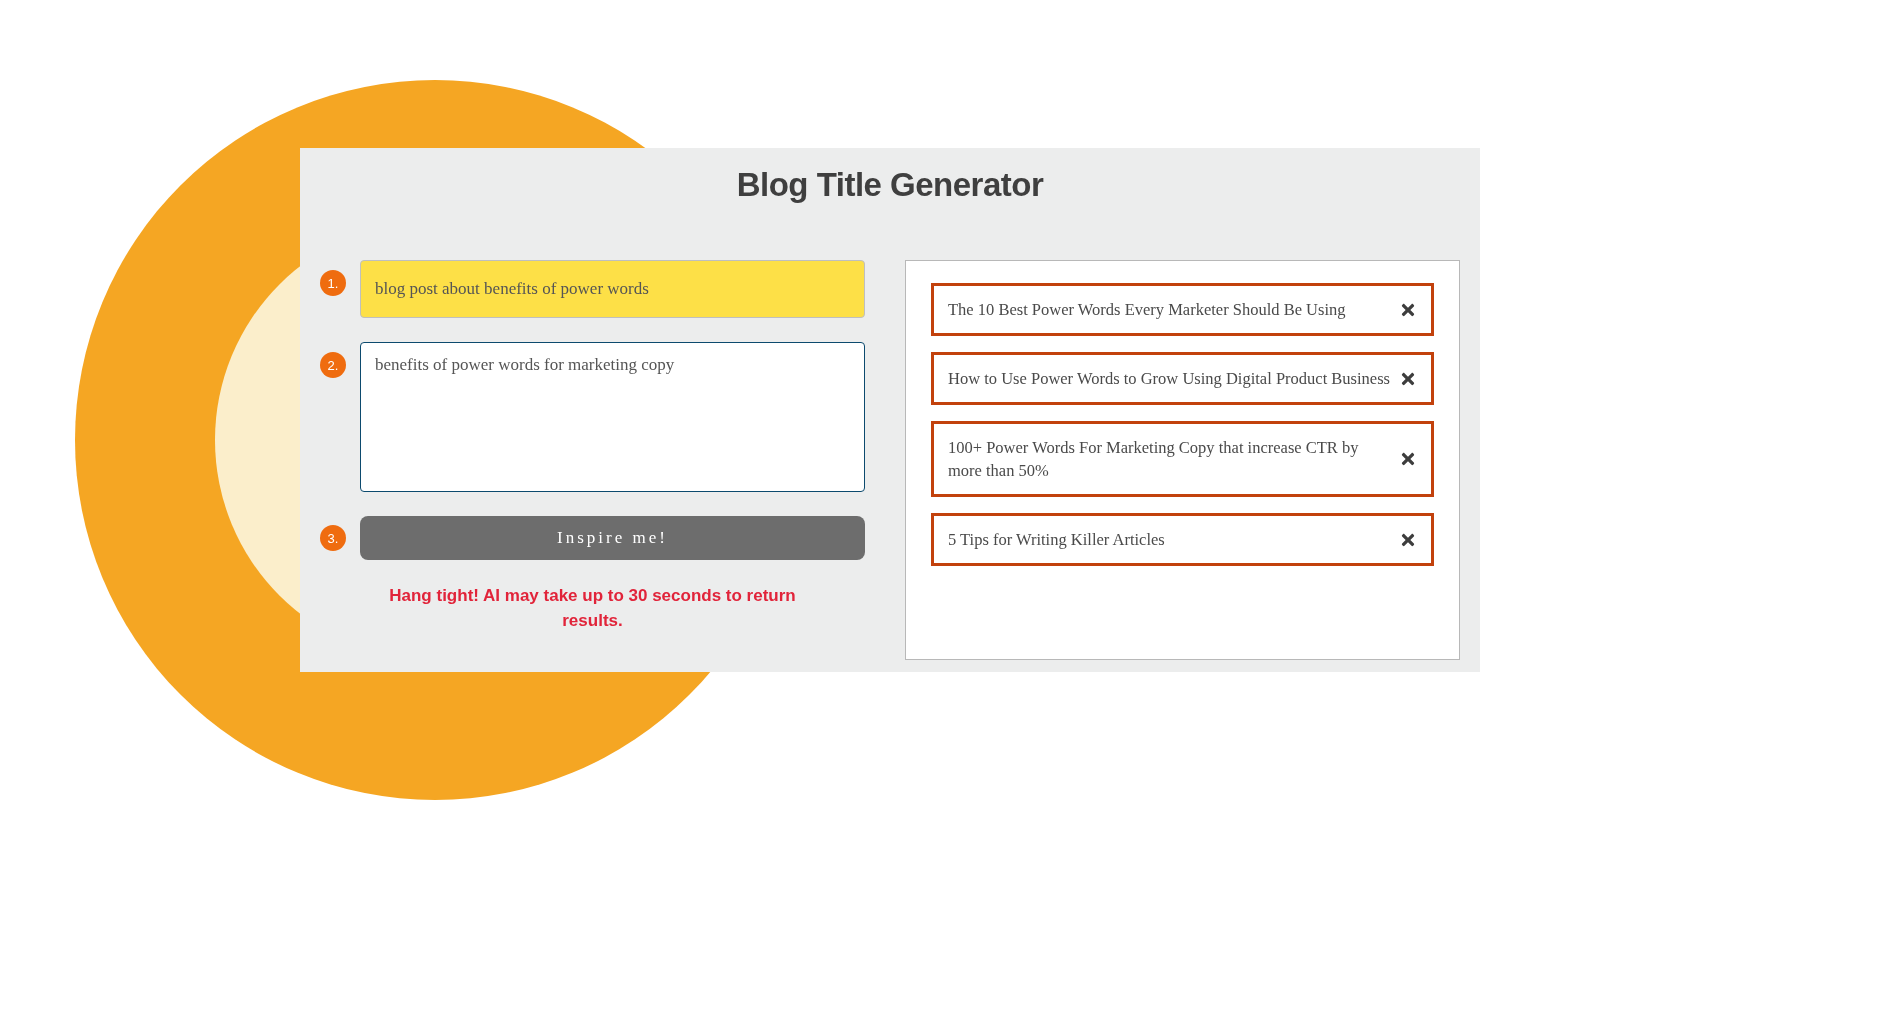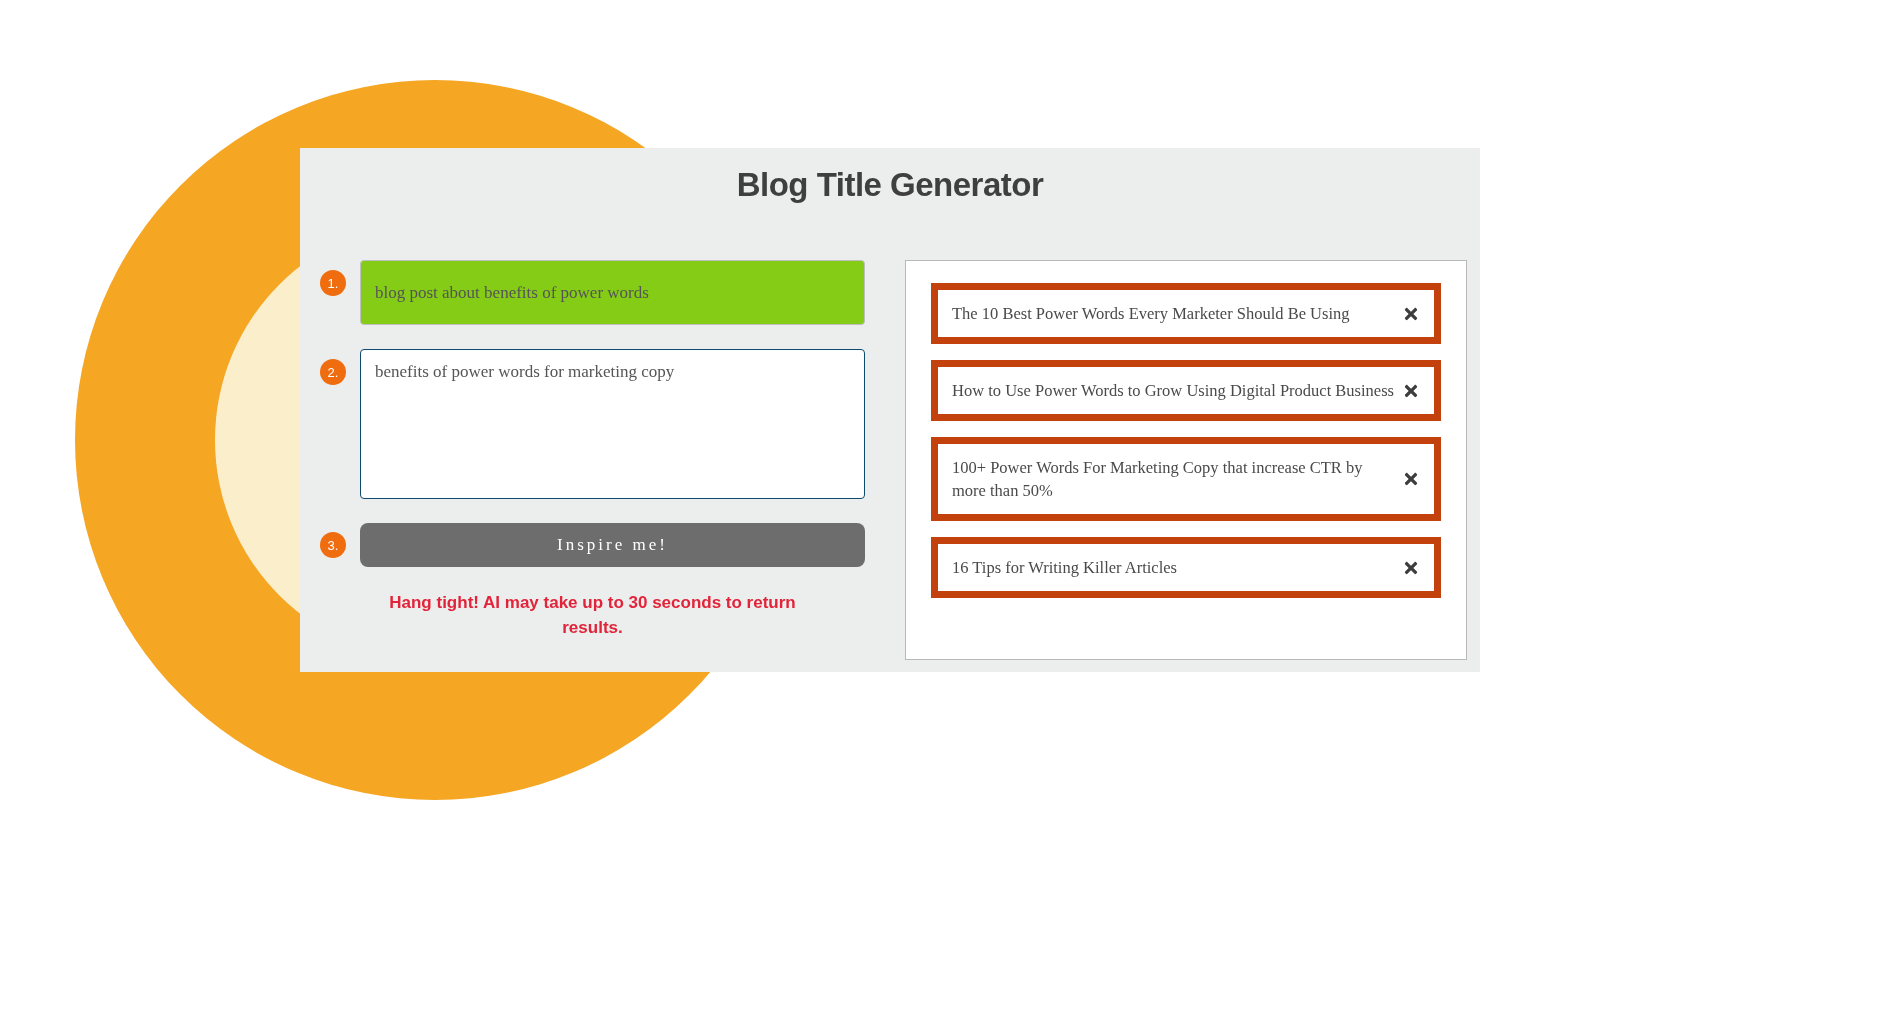--- a/index.html
+++ b/index.html
@@ -82,24 +82,24 @@
     font-size: 13px;
     display: flex;
     align-items: center;
     justify-content: center;
     flex-shrink: 0;
     margin-top: 10px;
   }
   .step-row.align-center .step-badge { margin-top: 0; }
   .text-input {
     flex: 1;
-    height: 65px;
+    height: 58px;
     border: 1px solid #bfbfbf;
     border-radius: 4px;
-    background: #84cc16;
+    background: #fde047;
     padding: 0 14px;
     font-family: Georgia, serif;
     font-size: 17px;
     color: #555;
   }
   .text-area {
     flex: 1;
     height: 150px;
     border: 1px solid #0c4a6e;
     border-radius: 4px;
@@ -126,21 +126,21 @@
     font-family: Liberation Sans, sans-serif;
     font-weight: 700;
     font-size: 17px;
     color: #e1243a;
     text-align: center;
     line-height: 1.45;
     margin-top: 8px;
     padding: 0 40px;
   }
   .result-item {
-    border: 7px solid #c2410c;
+    border: 3px solid #c2410c;
     padding: 12px 14px;
     margin-bottom: 16px;
     display: flex;
     align-items: center;
     justify-content: space-between;
     gap: 8px;
   }
   .result-text {
     font-family: Georgia, serif;
     font-size: 16.5px;
@@ -216,21 +216,21 @@
       <div class="result-item">
         <div class="result-text">100+ Power Words For Marketing Copy that increase CTR by more than 50%</div>
         <span class="close-icon">
           <svg viewBox="0 0 352 512">
               <path fill="currentColor" d="M242.7 256l100.1-100.1c12.3-12.3 12.3-32.2 0-44.5l-22.2-22.2c-12.3-12.3-32.2-12.3-44.5 0L176 189.3 75.9 89.2c-12.3-12.3-32.2-12.3-44.5 0L9.2 111.4c-12.3 12.3-12.3 32.2 0 44.5L109.3 256 9.2 356.1c-12.3 12.3-12.3 32.2 0 44.5l22.2 22.2c12.3 12.3 32.2 12.3 44.5 0L176 322.7l100.1 100.1c12.3 12.3 32.2 12.3 44.5 0l22.2-22.2c12.3-12.3 12.3-32.2 0-44.5L242.7 256z"></path>
             </svg>
         </span>
       </div>
 
       <div class="result-item">
-        <div class="result-text single-line">16 Tips for Writing Killer Articles</div>
+        <div class="result-text single-line">5 Tips for Writing Killer Articles</div>
         <span class="close-icon">
           <svg viewBox="0 0 352 512">
               <path fill="currentColor" d="M242.7 256l100.1-100.1c12.3-12.3 12.3-32.2 0-44.5l-22.2-22.2c-12.3-12.3-32.2-12.3-44.5 0L176 189.3 75.9 89.2c-12.3-12.3-32.2-12.3-44.5 0L9.2 111.4c-12.3 12.3-12.3 32.2 0 44.5L109.3 256 9.2 356.1c-12.3 12.3-12.3 32.2 0 44.5l22.2 22.2c12.3 12.3 32.2 12.3 44.5 0L176 322.7l100.1 100.1c12.3 12.3 32.2 12.3 44.5 0l22.2-22.2c12.3-12.3 12.3-32.2 0-44.5L242.7 256z"></path>
             </svg>
         </span>
       </div>
 
     </div>
 
   </div>

